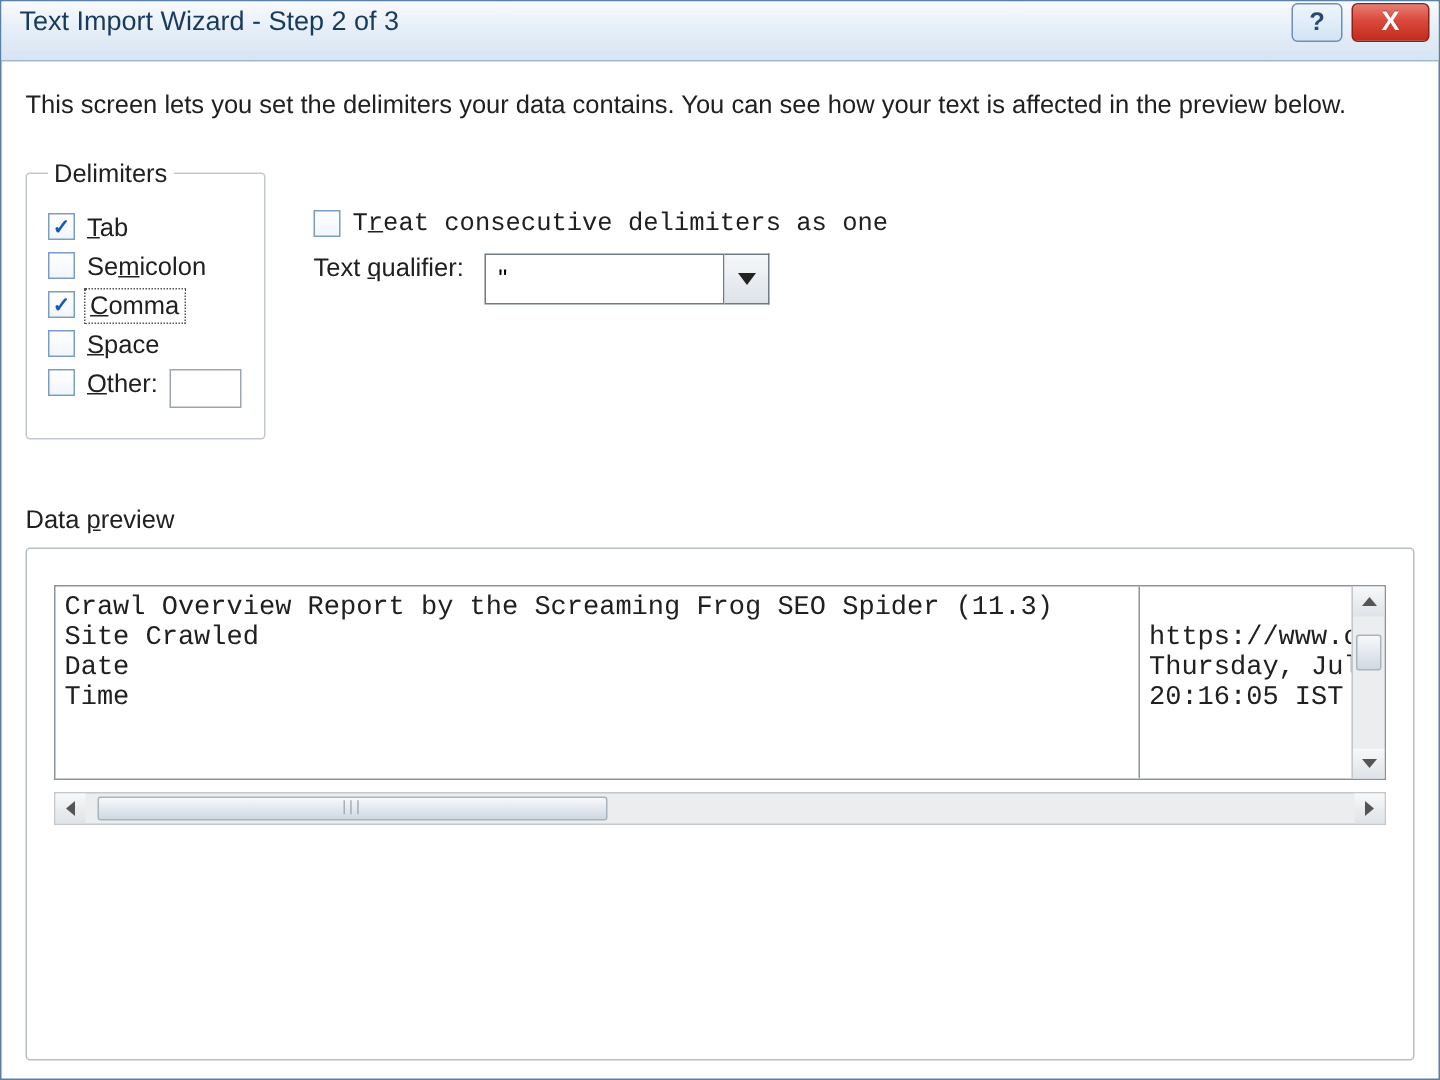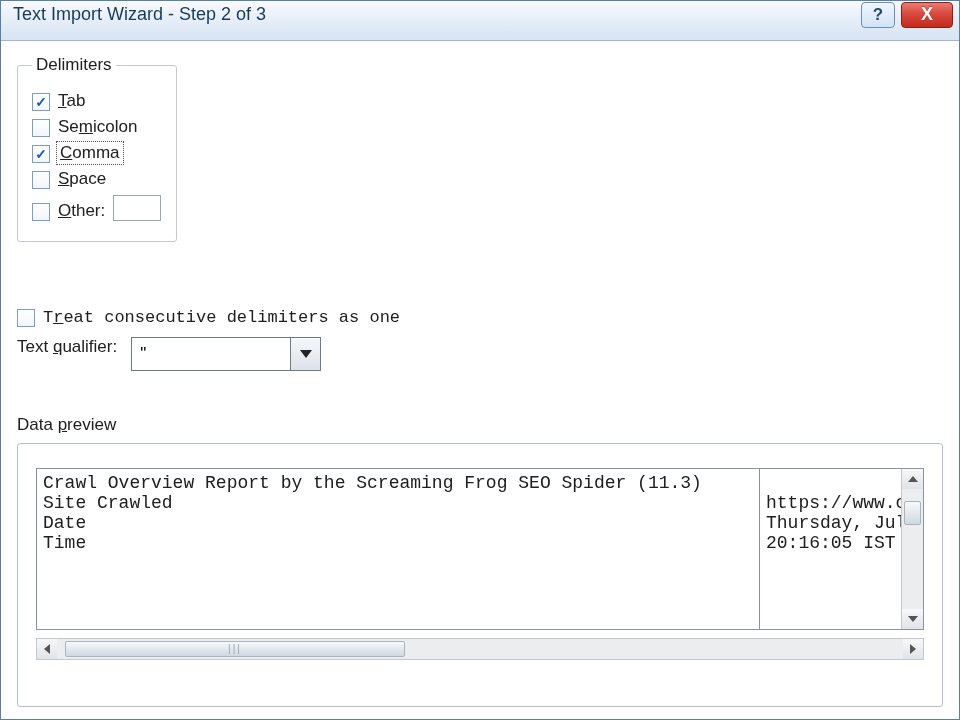--- a/index.html
+++ b/index.html
@@ -54,33 +54,33 @@
   
   .client {
     flex: 1;
     padding: 14px 16px 12px 16px;
     display: flex;
     flex-direction: column;
     color: #202020;
   }
   .instruction { margin: 4px 0 24px 0; line-height: 1.35; }
 
-  .upper { display: flex; gap: 32px; align-items: flex-start; flex-direction: column; }
+  .upper { display: flex; gap: 32px; align-items: flex-start; }
 
   fieldset.delimiters {
     border: 1px solid #c2c8cf;
     border-radius: 3px;
     padding: 10px 14px 14px 14px;
     margin: 0;
     min-width: 160px;
   }
   fieldset.delimiters legend { padding: 0 4px; }
 
   .chk-row {
-    display: flex; align-items: flex-end; gap: 8px;
+    display: flex; align-items: flex-start; gap: 8px;
     margin: 6px 0;
   }
   .chk {
     width: 18px; height: 18px;
     border: 1px solid #7a9cc6;
     background: linear-gradient(to bottom,#fff,#f1f6fc);
     display: inline-flex; align-items: center; justify-content: center;
     font-size: 14px; color: #1959b8;
   }
   .chk.checked::before { content: "\2713"; font-weight: bold; }
@@ -117,21 +117,21 @@
   .preview-box {
     border: 1px solid #b7bfc7;
     border-radius: 3px;
     flex: 1;
     padding: 24px 18px 10px 18px;
     display: flex; flex-direction: column;
     position: relative;
   }
   .preview-table-outer {
     border: 1px solid #8b949e;
-    height: 162px;
+    height: 130px;
     display: flex;
     font-family: "Consolas","Courier New",monospace;
     font-size: 18px;
     overflow: hidden;
   }
   .preview-col { padding: 4px 6px; white-space: pre; }
   .preview-col.col1 { flex: 1; }
   .preview-col.col2 { border-left: 1px solid #8b949e; width: 142px; overflow: hidden; }
   .vscroll {
     width: 22px;
@@ -197,20 +197,21 @@
     <div class="title">Text Import Wizard - Step 2 of 3</div>
     <div class="btn help-btn">
       <span>?</span>
     </div>
     <div class="btn close-btn">
       <span>X</span>
     </div>
   </div>
 
   <div class="client">
+    <div class="instruction">This screen lets you set the delimiters your data contains.  You can see how your text is affected in the preview below.</div>
 
     <div class="upper">
 
       <fieldset class="delimiters">
         <legend>Delimiters</legend>
 
         <div class="chk-row">
           <span class="chk checked"></span>
           <span><span></span><span class="mne">T</span><span>ab</span></span>
         </div>

